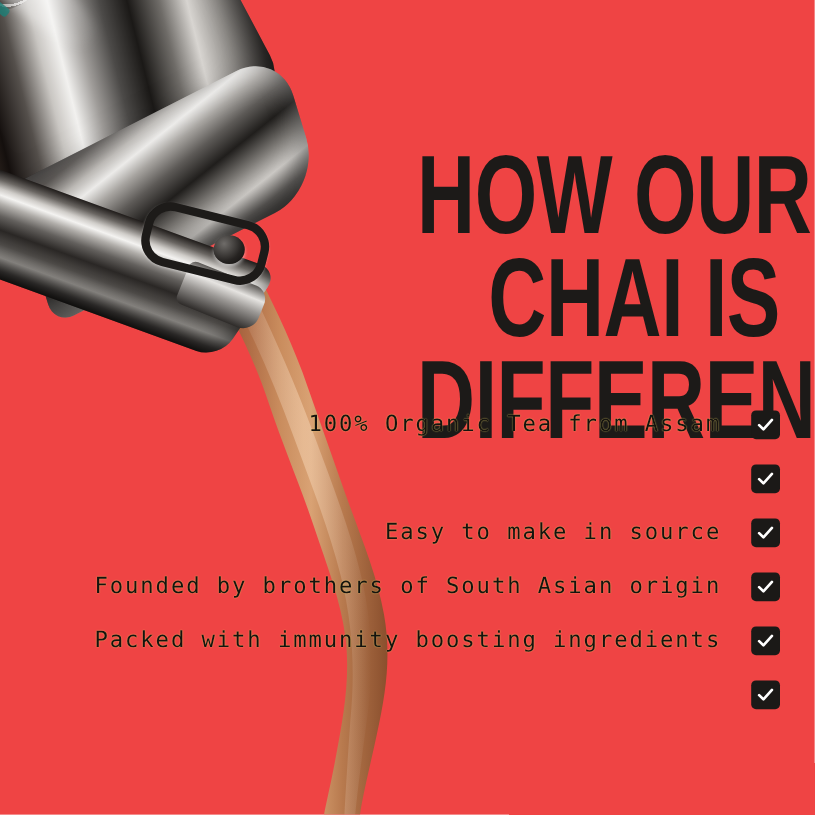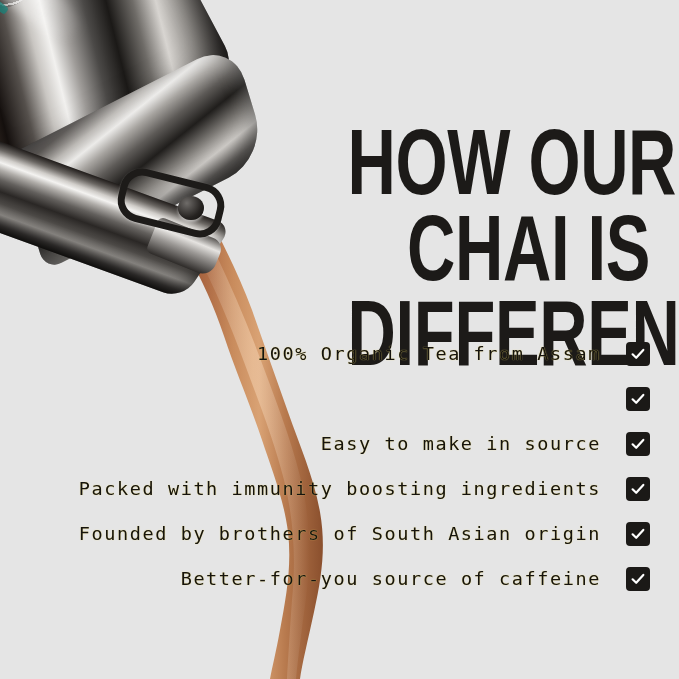--- a/index.html
+++ b/index.html
@@ -5,21 +5,21 @@
   html, body {
     margin: 0;
     padding: 0;
     background: #ffffff;
   }
   #poster {
     position: relative;
     width: 679px;
     height: 679px;
     overflow: hidden;
-    background: #e5e5e5;
+    background: #ef4444;
     font-family: "Liberation Sans", sans-serif;
     -webkit-font-smoothing: antialiased;
   }
 
   
   .photo-layer {
     position: absolute;
     inset: 0;
     pointer-events: none;
   }
@@ -325,39 +325,38 @@
     <div class="feature-row">
       <span class="feature-text">Easy to make in source</span>
       <span class="checkbox">
         <svg width="16" height="16" viewBox="0 0 16 16" aria-hidden="true">
           <path d="M2.6 8.3 L6.2 11.8 L13.3 3.9" fill="none" stroke="#ffffff" stroke-width="2.2" stroke-linecap="round" stroke-linejoin="round"></path>
         </svg>
       </span>
     </div>
 
     <div class="feature-row">
+      <span class="feature-text">Founded by brothers of South Asian origin</span>
+      <span class="checkbox">
+        <svg width="16" height="16" viewBox="0 0 16 16" aria-hidden="true">
+          <path d="M2.6 8.3 L6.2 11.8 L13.3 3.9" fill="none" stroke="#ffffff" stroke-width="2.2" stroke-linecap="round" stroke-linejoin="round"></path>
+        </svg>
+      </span>
+    </div>
+
+    <div class="feature-row">
       <span class="feature-text">Packed with immunity boosting ingredients</span>
       <span class="checkbox">
         <svg width="16" height="16" viewBox="0 0 16 16" aria-hidden="true">
           <path d="M2.6 8.3 L6.2 11.8 L13.3 3.9" fill="none" stroke="#ffffff" stroke-width="2.2" stroke-linecap="round" stroke-linejoin="round"></path>
         </svg>
       </span>
     </div>
 
     <div class="feature-row">
-      <span class="feature-text">Founded by brothers of South Asian origin</span>
-      <span class="checkbox">
-        <svg width="16" height="16" viewBox="0 0 16 16" aria-hidden="true">
-          <path d="M2.6 8.3 L6.2 11.8 L13.3 3.9" fill="none" stroke="#ffffff" stroke-width="2.2" stroke-linecap="round" stroke-linejoin="round"></path>
-        </svg>
-      </span>
-    </div>
-
-    <div class="feature-row">
-      <span class="feature-text">Better-for-you source of caffeine</span>
       <span class="checkbox">
         <svg width="16" height="16" viewBox="0 0 16 16" aria-hidden="true">
           <path d="M2.6 8.3 L6.2 11.8 L13.3 3.9" fill="none" stroke="#ffffff" stroke-width="2.2" stroke-linecap="round" stroke-linejoin="round"></path>
         </svg>
       </span>
     </div>
 
   </div>
 </div>
 

